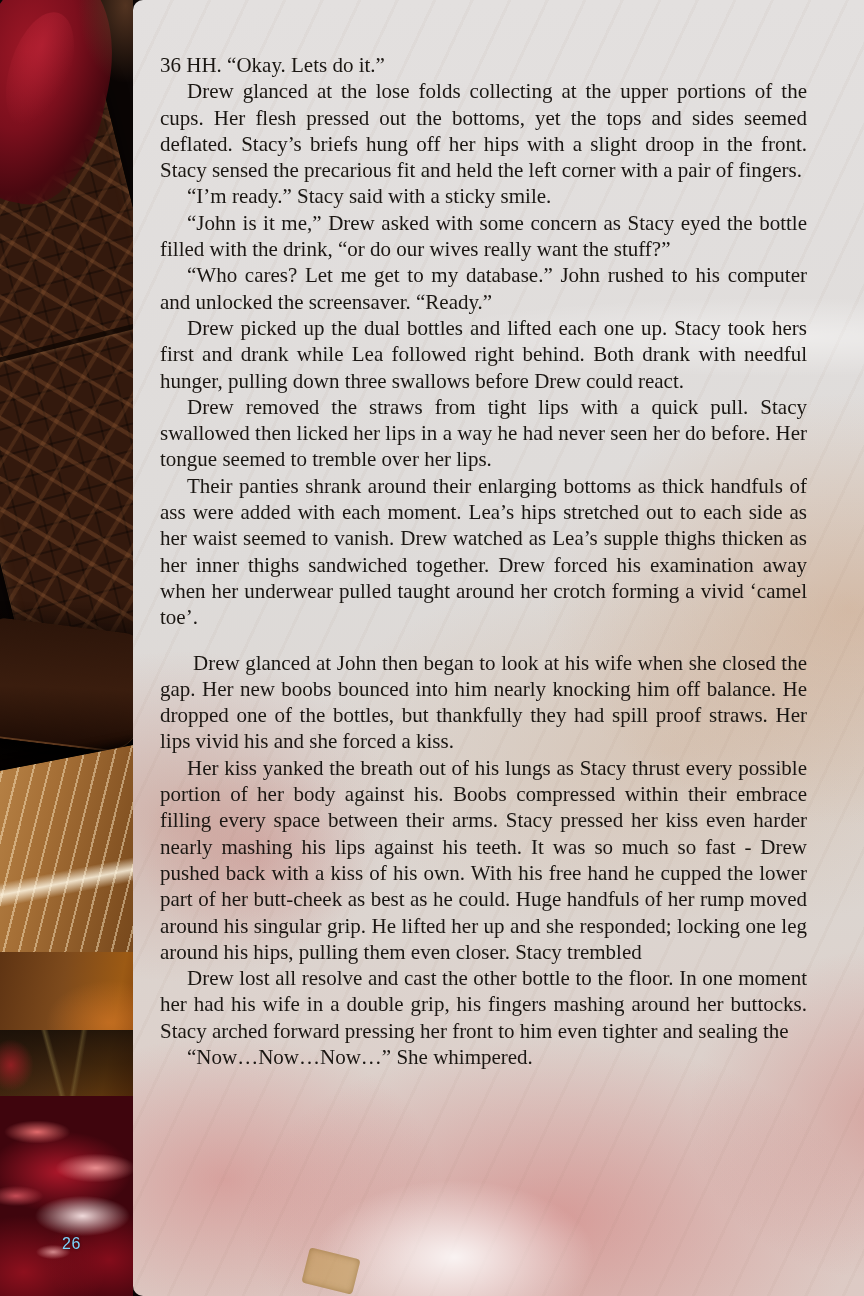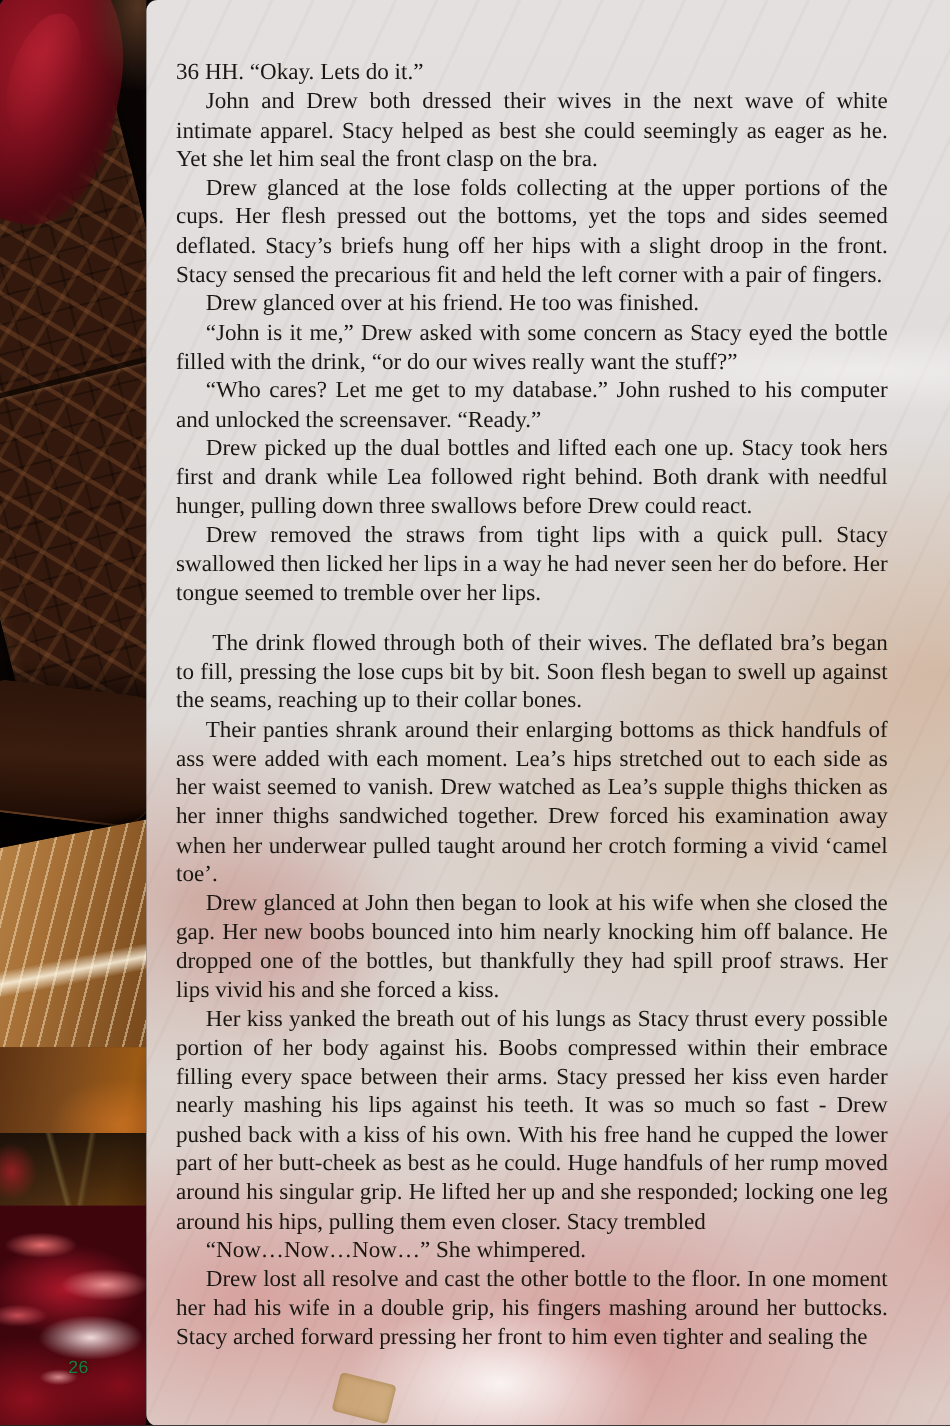--- a/index.html
+++ b/index.html
@@ -92,21 +92,21 @@
       radial-gradient(ellipse 56px 20px at 72% 36%, rgba(255,165,165,0.85), transparent 72%),
       radial-gradient(ellipse 66px 28px at 62% 60%, rgba(255,236,236,0.92), transparent 72%),
       radial-gradient(ellipse 38px 14px at 12% 50%, rgba(242,102,112,0.72), transparent 72%),
       radial-gradient(ellipse 24px 10px at 40% 78%, rgba(255,190,190,0.7), transparent 72%),
       radial-gradient(ellipse 92px 52px at 45% 38%, rgba(202,28,50,0.78), transparent 78%),
       radial-gradient(ellipse 84px 62px at 82% 82%, rgba(148,14,30,0.82), transparent 78%),
       radial-gradient(ellipse 104px 72px at 18% 88%, rgba(172,20,36,0.72), transparent 78%);
   }
   .page-number {
     left:62px; top:1235px; width:40px;
-    color:#15803d; font-family:"Liberation Sans", sans-serif;
+    color:#7dd3fc; font-family:"Liberation Sans", sans-serif;
     font-size:16px; letter-spacing:0.5px;
     text-shadow:0 0 3px rgba(0,0,0,0.6);
   }
 
   
   .content {
     position:absolute; left:133px; top:0; width:765px; height:1296px;
     background-color:#e2dfdd;
     background-image:
       radial-gradient(ellipse 200px 110px at 42% 97%, rgba(255,255,255,0.85), transparent 70%),
@@ -155,29 +155,27 @@
     <div class="s-amber"></div>
     <div class="s-stem"></div>
     <div class="s-foil"></div>
     <div class="page-number">26</div>
   </div>
 
   <div class="content">
     <div class="gold-bit"></div>
     <div class="body-text">
         <p class="first">36 HH. “Okay. Lets do it.”</p>
-        <p>John and Drew both dressed their wives in the next wave of white intimate apparel. Stacy helped as best she could seemingly as eager as he. Yet she let him seal the front clasp on the bra.</p>
         <p>Drew glanced at the lose folds collecting at the upper portions of the cups. Her flesh pressed out the bottoms, yet the tops and sides seemed deflated. Stacy’s briefs hung off her hips with a slight droop in the front. Stacy sensed the precarious fit and held the left corner with a pair of fingers.</p>
-        <p>Drew glanced over at his friend. He too was finished.</p>
+        <p>“I’m ready.” Stacy said with a sticky smile.</p>
         <p>“John is it me,” Drew asked with some concern as Stacy eyed the bottle filled with the drink, “or do our wives really want the stuff?”</p>
         <p>“Who cares? Let me get to my database.” John rushed to his computer and unlocked the screensaver. “Ready.”</p>
         <p>Drew picked up the dual bottles and lifted each one up. Stacy took hers first and drank while Lea followed right behind. Both drank with needful hunger, pulling down three swallows before Drew could react.</p>
         <p>Drew removed the straws from tight lips with a quick pull. Stacy swallowed then licked her lips in a way he had never seen her do before. Her tongue seemed to tremble over her lips.</p>
-        <p>The drink flowed through both of their wives. The deflated bra’s began to fill, pressing the lose cups bit by bit. Soon flesh began to swell up against the seams, reaching up to their collar bones.</p>
         <p>Their panties shrank around their enlarging bottoms as thick handfuls of ass were added with each moment. Lea’s hips stretched out to each side as her waist seemed to vanish. Drew watched as Lea’s supple thighs thicken as her inner thighs sandwiched together. Drew forced his examination away when her underwear pulled taught around her crotch forming a vivid ‘camel toe’.</p>
         <p>Drew glanced at John then began to look at his wife when she closed the gap. Her new boobs bounced into him nearly knocking him off balance. He dropped one of the bottles, but thankfully they had spill proof straws. Her lips vivid his and she forced a kiss.</p>
         <p>Her kiss yanked the breath out of his lungs as Stacy thrust every possible portion of her body against his. Boobs compressed within their embrace filling every space between their arms. Stacy pressed her kiss even harder nearly mashing his lips against his teeth. It was so much so fast - Drew pushed back with a kiss of his own. With his free hand he cupped the lower part of her butt-cheek as best as he could. Huge handfuls of her rump moved around his singular grip. He lifted her up and she responded; locking one leg around his hips, pulling them even closer. Stacy trembled</p>
+        <p>Drew lost all resolve and cast the other bottle to the floor. In one moment her had his wife in a double grip, his fingers mashing around her buttocks. Stacy arched forward pressing her front to him even tighter and sealing the</p>
         <p>“Now…Now…Now…” She whimpered.</p>
-        <p>Drew lost all resolve and cast the other bottle to the floor. In one moment her had his wife in a double grip, his fingers mashing around her buttocks. Stacy arched forward pressing her front to him even tighter and sealing the</p>
       </div>
   </div>
 
 </div>
 
 </body></html>

